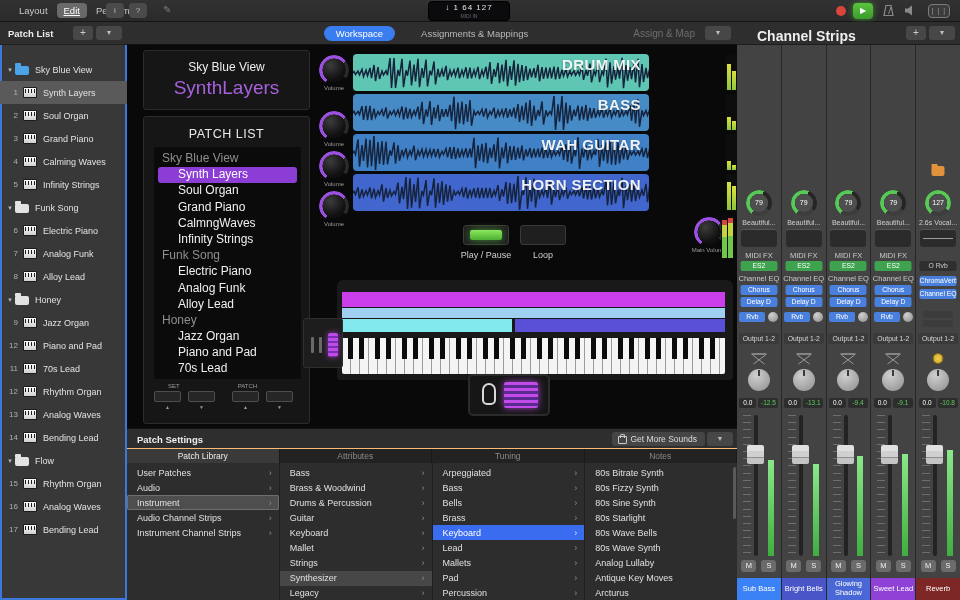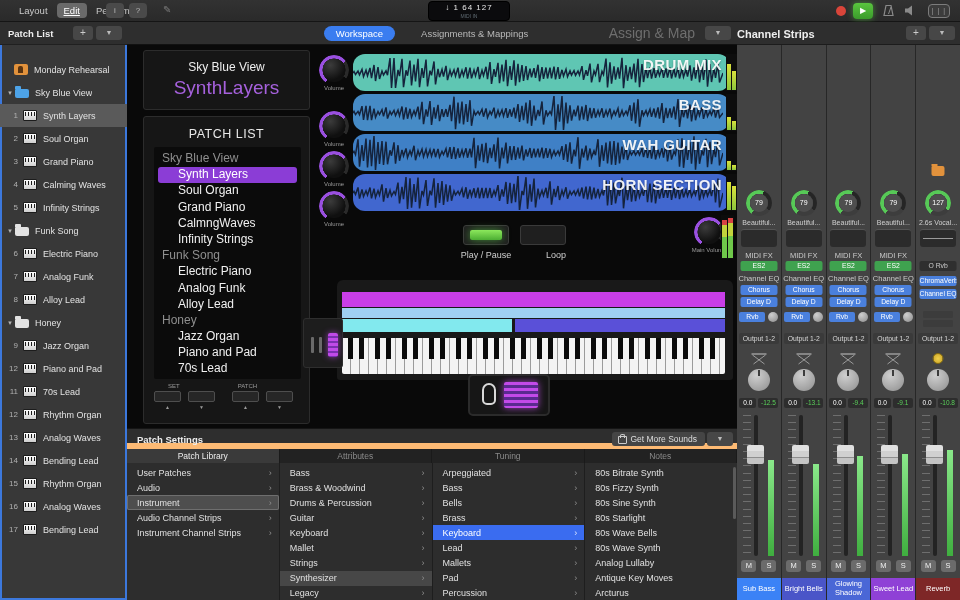--- a/index.html
+++ b/index.html
@@ -41,21 +41,21 @@
   .ico-folder.blue { background:#4da3e8; }
   .ico-keys { background:linear-gradient(#fdfdfd,#cfcfcf); border:1px solid #1c1c1c; border-radius:1px; }
   .ico-keys::after { content:""; position:absolute; left:1px; right:1px; top:1px; height:4px; background:repeating-linear-gradient(90deg,#1c1c1c 0 1px,transparent 1px 3px); }
   .slab { white-space:nowrap; overflow:hidden; }
 
   
   #workspace { position:absolute; left:127px; top:22px; width:610px; height:406px; background:#090909; }
   #ws-tabbar { height:23px; background:#2e2e2e; border-bottom:1px solid #111; display:flex; align-items:center; justify-content:center; gap:14px; position:relative; }
   .ws-tab { font-size:9.5px; color:#b9b9b9; padding:2px 12px; }
   .ws-tab.active { background:#3a7df0; color:#fff; border-radius:9px; }
-  .assign-map { position:absolute; right:42px; font-size:14px; color:#6e6e6e; }
+  .assign-map { position:absolute; right:42px; font-size:10px; color:#6e6e6e; }
   .panel { position:absolute; background:#161616; border:1px solid #2c2c2c; border-radius:3px; }
   #set-head { left:16px; top:28px; width:167px; height:60px; text-align:center; }
   #set-head .sname { font-size:12px; color:#eee; margin-top:9px; }
   #set-head .pname { font-size:19px; color:#a661dd; margin-top:3px; }
   #plist-panel { left:16px; top:94px; width:167px; height:308px; }
   #plist-panel .ptitle { text-align:center; font-size:12.5px; color:#e8e8e8; margin-top:10px; letter-spacing:.5px; }
   #plist-box { position:absolute; left:10px; top:30px; width:147px; height:232px; background:#0b0b0b; border-radius:2px; padding-top:4px; }
   .plrow { height:16.2px; font-size:12px; color:#f0f0f0; padding-left:24px; white-space:nowrap; }
   .plrow.group { color:#8f8f8f; padding-left:8px; }
   .plrow.sel { background:#8b3dd6; border-radius:3px; margin:0 4px; padding-left:20px; color:#fff; }
@@ -70,21 +70,21 @@
   .sp-arrows span { width:27px; text-align:center; }
   .sp-arrows span:nth-child(3){ margin-left:10px; }
 
   .vkwrap { position:absolute; left:190px; width:34px; text-align:center; }
   .vknob { width:24px; height:24px; margin:0 auto; border-radius:50%; background:radial-gradient(circle at 35% 30%, #3c3c3c, #101010 65%); position:relative; }
   .vknob::before { content:""; position:absolute; inset:-3px; border-radius:50%;
     background:conic-gradient(from 215deg,#9a50e0 0 .55turn,#2a2a2a .55turn .75turn,transparent .75turn 1turn);
     -webkit-mask:radial-gradient(closest-side,transparent 76%,#000 78%); mask:radial-gradient(closest-side,transparent 76%,#000 78%); }
   .vlabel { font-size:6px; color:#9a9a9a; margin-top:3px; }
 
-  .track { position:absolute; left:226px; width:377px; height:37px; border-radius:12px; overflow:hidden; }
+  .track { position:absolute; left:226px; width:296px; height:37px; border-radius:4px; overflow:hidden; }
   .track .tlabel { position:absolute; right:8px; top:2px; font-size:15px; font-weight:bold; color:rgba(255,255,255,.92); letter-spacing:.4px; text-shadow:0 1px 2px rgba(0,0,0,.35); }
   .track svg { position:absolute; left:0; top:2px; }
   .tmeter { position:absolute; left:599px; width:11px; height:37px; background:#0d0d0d; display:flex; align-items:flex-end; gap:1px; padding:1px; }
   .tmeter i { display:block; width:4px; background:linear-gradient(#dce23c,#8cc63c); }
 
   .transport-label { font-size:9px; color:#cfcfcf; }
   .tbtn { position:absolute; width:46px; height:20px; background:#1f1f1f; border:1px solid #3a3a3a; border-radius:3px; }
   .tbtn .fill { position:absolute; left:6px; top:4px; right:6px; bottom:4px; border-radius:2px; }
   .tbtn.on .fill { background:linear-gradient(#8ce85c,#4cae33); box-shadow:0 0 8px rgba(90,210,70,.6); }
   .mv-meter { position:absolute; width:13px; height:40px; background:#0c0c0c; display:flex; align-items:flex-end; gap:1px; padding:1px; }
@@ -98,21 +98,21 @@
   #side-module { position:absolute; left:176px; top:296px; width:40px; height:50px; background:#1d1d1d; border-radius:3px; border:1px solid #2e2e2e; }
   #side-module .sl { position:absolute; top:18px; width:3px; height:16px; background:#6a6a6a; border-radius:1px; }
   #side-module .glow { position:absolute; right:4px; top:14px; width:10px; height:24px; background:repeating-linear-gradient(180deg,#c04ae8 0 3px,#7a2fb0 3px 5px); border-radius:2px; box-shadow:0 0 6px rgba(190,80,230,.7); }
   #fx-device { position:absolute; left:341px; top:352px; width:82px; height:42px; background:#161616; border:2px solid #2b2b2b; border-radius:5px; }
   #fx-device .mic { position:absolute; left:12px; top:7px; width:14px; height:22px; border:2px solid #d8d8d8; border-radius:7px 7px 5px 5px; }
   #fx-device .scr { position:absolute; right:10px; top:6px; width:34px; height:26px; background:repeating-linear-gradient(180deg,#c24ae8 0 3px,#5a2a90 3px 6px); border-radius:2px; box-shadow:0 0 7px rgba(190,80,230,.8); }
 
   
   #channel-strips { position:absolute; left:737px; top:22px; width:223px; height:578px; background:#2f2f2f; }
   #cs-header { height:23px; background:#2e2e2e; border-bottom:1px solid #1c1c1c; position:relative; }
-  #cs-header .t { position:absolute; left:0; top:6px; font-size:11px; font-weight:bold; color:#eee; }
+  #cs-header .t { position:absolute; left:20px; top:6px; font-size:14px; font-weight:bold; color:#eee; }
   #cs-body { position:absolute; top:23px; left:0; right:0; bottom:0; display:flex; gap:1px; background:#272727; }
   .strip { flex:1; background:#434343; position:relative; }
   .cfolder { position:absolute; left:50%; transform:translateX(-50%); top:121px; width:13px; height:10px; background:#e2923c; border-radius:1px 2px 2px 2px; }
   .cfolder::before{ content:""; position:absolute; top:-2px; left:0; width:6px; height:2px; background:#e2923c; }
   .cknob { position:absolute; left:50%; transform:translateX(-50%); top:145px; width:26px; height:26px; border-radius:50%; background:#3d3d3d; }
   .cknob::before { content:""; position:absolute; inset:0; border-radius:50%;
      background:conic-gradient(from 215deg,#57c957 0 var(--arc),#252525 var(--arc) .75turn,transparent .75turn 1turn);
      -webkit-mask:radial-gradient(closest-side,transparent 70%,#000 72%); mask:radial-gradient(closest-side,transparent 70%,#000 72%); }
   .cknob span { position:absolute; inset:4px; background:#4e4e4e; border-radius:50%; font-size:7px; color:#fff; text-align:center; line-height:18px; }
   .cname { position:absolute; left:1px; right:1px; top:174px; font-size:7px; color:#cfcfcf; text-align:center; white-space:nowrap; overflow:hidden; }
@@ -141,21 +141,21 @@
   .fader .groove { position:absolute; left:17px; top:2px; bottom:2px; width:4px; background:#232323; border-radius:2px; }
   .fader .cap { position:absolute; left:10px; top:32px; width:17px; height:19px; border-radius:2px;
      background:linear-gradient(#e0e0e0 0 30%,#9e9e9e 30% 34%,#d0d0d0 34% 64%,#8e8e8e 64% 68%,#c4c4c4 68% 100%); }
   .fader .meter { position:absolute; right:7px; bottom:2px; width:6px; background:linear-gradient(180deg,#8ae88a,#3fae3f); }
   .ms { position:absolute; left:0; right:0; top:515px; display:flex; justify-content:center; gap:5px; }
   .ms span { width:15px; height:12px; background:#6b6b6b; border-radius:3px; color:#f0f0f0; font-size:7.5px; line-height:12px; text-align:center; }
   .cslabel { position:absolute; left:0; right:0; bottom:0; height:22px; display:flex; align-items:center; justify-content:center; text-align:center; font-size:7.5px; color:#fff; line-height:1.15; padding:0 2px; }
 
   
   #patch-settings { position:absolute; left:127px; top:428px; width:610px; height:172px; background:#2b2b2b; border-top:1px solid #151515; }
-  #ps-header { height:20px; background:#2e2e2e; border-bottom:6px solid #fdba74; position:relative; }
+  #ps-header { height:20px; background:#2e2e2e; border-bottom:1px solid #fdba74; position:relative; }
   #ps-header .t { position:absolute; left:10px; top:5px; font-size:9.5px; font-weight:bold; color:#eee; }
   .gms { position:absolute; right:32px; top:3px; height:14px; padding:0 8px 0 18px; background:#454545; border-radius:3px; font-size:8.5px; line-height:14px; color:#ddd; }
   .gms::before { content:""; position:absolute; left:6px; top:4px; width:7px; height:6px; border:1px solid #ccc; border-radius:0 0 1px 1px; }
   .gms::after { content:""; position:absolute; left:8px; top:2px; width:3px; height:3px; border:1px solid #ccc; border-bottom:none; border-radius:2px 2px 0 0; }
   #ps-tabs { height:14px; background:#222; display:flex; }
   .ps-tab { flex:1; font-size:8.5px; color:#8a8a8a; text-align:center; line-height:14px; border-right:1px solid #1a1a1a; }
   .ps-tab.active { background:#3a3a3a; color:#ececec; }
   #ps-cols { position:absolute; top:34px; bottom:0; left:0; right:0; display:flex; }
   .ps-col { flex:1; border-right:1px solid #1e1e1e; background:#2d2d2d; padding-top:2px; position:relative; }
   .ps-row { height:15.1px; font-size:9px; color:#e0e0e0; padding-left:10px; display:flex; align-items:center; position:relative; white-space:nowrap; overflow:hidden; }
@@ -195,25 +195,20 @@
 </div>
 
 <div id="sidebar">
   <div id="sidebar-header">
     <span class="t">Patch List</span>
     <div class="hdr-plus" style="right:34px"><span>+</span></div>
     <div class="hdr-menu" style="right:5px"><span>▼</span></div>
   </div>
   <div id="side-rows">
     <div class="srow">
-        <span style="width:14px"></span>
-        <span class="sico ico-concert"></span>
-        <span class="slab">Monday Rehearsal</span>
-      </div>
-    <div class="srow">
         <span class="disc">▾</span>
         <span class="sico ico-folder blue"></span>
         <span class="slab">Sky Blue View</span>
       </div>
     <div class="srow sel">
         <span class="snum">1</span>
         <span class="sico ico-keys"></span>
         <span class="slab">Synth Layers</span>
       </div>
     <div class="srow">
@@ -283,20 +278,25 @@
       </div>
     <div class="srow">
         <span class="snum">13</span>
         <span class="sico ico-keys"></span>
         <span class="slab">Analog Waves</span>
       </div>
     <div class="srow">
         <span class="snum">14</span>
         <span class="sico ico-keys"></span>
         <span class="slab">Bending Lead</span>
+      </div>
+    <div class="srow">
+        <span class="disc">▾</span>
+        <span class="sico ico-folder"></span>
+        <span class="slab">Flow</span>
       </div>
     <div class="srow">
         <span class="snum">15</span>
         <span class="sico ico-keys"></span>
         <span class="slab">Rhythm Organ</span>
       </div>
     <div class="srow">
         <span class="snum">16</span>
         <span class="sico ico-keys"></span>
         <span class="slab">Analog Waves</span>
@@ -418,21 +418,21 @@
       <i style="height:24px"></i>
     </div>
 
   <div class="tbtn on" style="left:336px; top:203px">
       <div class="fill"></div>
     </div>
   <div class="tbtn" style="left:393px; top:203px">
       <div class="fill"></div>
     </div>
   <div class="transport-label abs" style="left:330px; top:228px; width:58px; text-align:center">Play / Pause</div>
-  <div class="transport-label abs" style="left:393px; top:228px; width:46px; text-align:right">Loop</div>
+  <div class="transport-label abs" style="left:393px; top:228px; width:46px; text-align:center">Loop</div>
   <div class="abs" style="left:560px; top:198px; width:44px; text-align:center">
     <div class="vknob"></div>
     <div style="font-size:6px;color:#9a9a9a;margin-top:3px">Main Volume</div>
   </div>
   <div class="mv-meter" style="left:594px; top:193px; height:44px">
       <i style="height:38px"></i>
       <i style="height:40px"></i>
     </div>
 
   <div id="stage">

